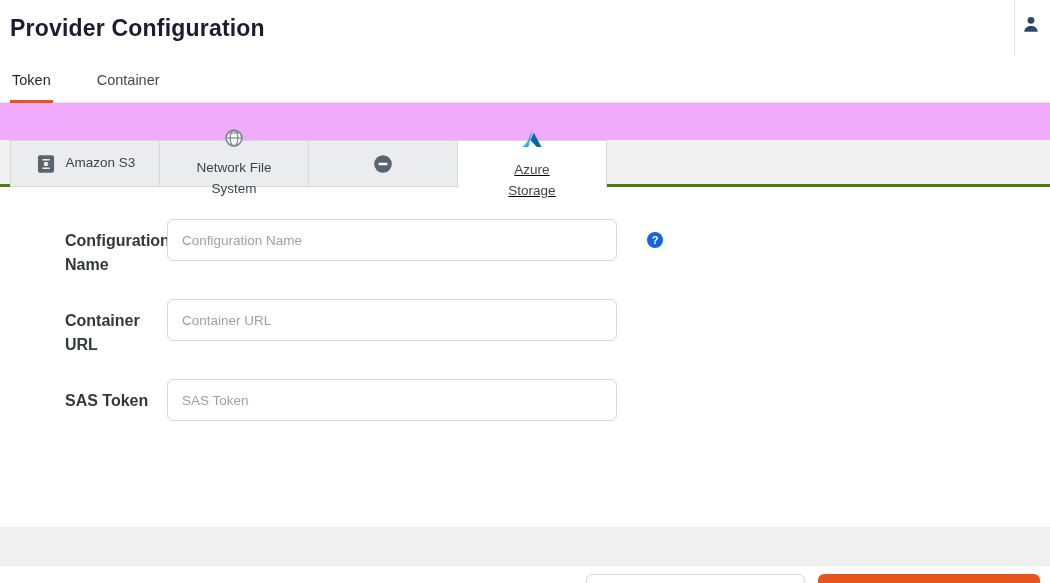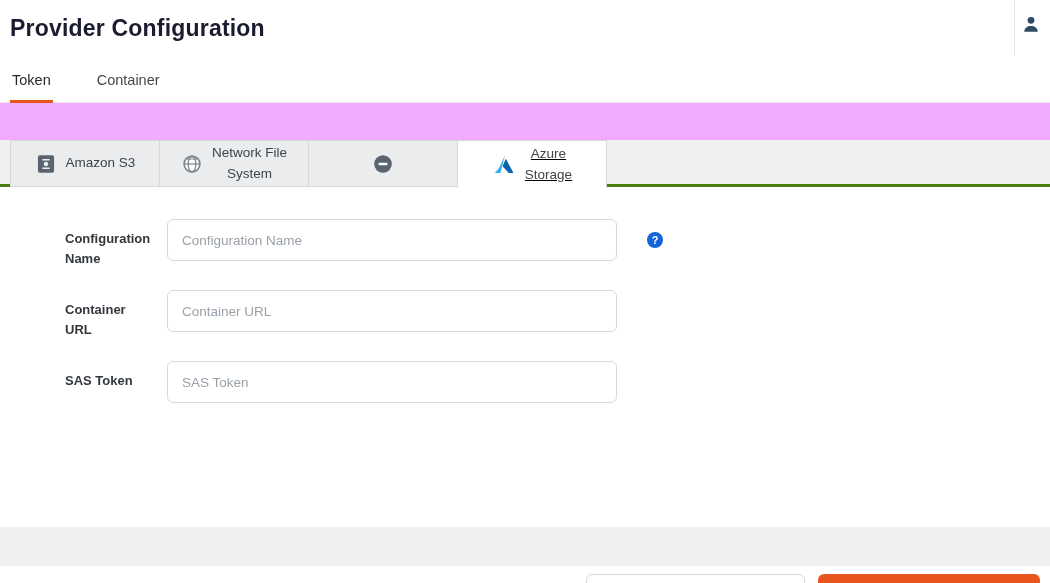--- a/index.html
+++ b/index.html
@@ -18,29 +18,29 @@
   .tab { display: flex; align-items: center; font-size: 14.5px; color: #43484d; position: relative; cursor: pointer; }
   .tab.active { color: #25292d; }
   .tab.active::after { content: ""; position: absolute; left: -2px; right: -2px; bottom: -1px; height: 3px; background: var(--accent, #e9561d); }
 
   
   .content { position: relative; height: 480px; background: #f0f0f1; }
 
   
   .strip { display: flex; margin-top: 37px; height: 47px; border-bottom: 3px solid #4d7c0f; padding-left: 10px; }
   .ptab { width: 150px; height: 47px; display: flex; align-items: center; justify-content: center; gap: 9px; background: #ebeced; border: 1px solid #d8d8d8; cursor: pointer; }
-  .ptab + .ptab { margin-left: -1px; }
+  .ptab + .ptab { margin-left: -1px; flex-direction: column; }
   .ptab.active { background: #ffffff; border-bottom: none; height: 48px; position: relative; z-index: 2; text-decoration: underline; }
   .picon { display: flex; align-items: center; flex: 0 0 auto; }
   .plabel { font-size: 13.5px; color: #3f444a; text-align: center; line-height: 1.55; white-space: pre-line; }
 
   
   .panel { background: #ffffff; height: 340px; padding: 32px 0 0 65px; }
   .frow { display: flex; align-items: flex-start; margin-bottom: 22px; }
-  .flabel { width: 90px; margin-right: 12px; padding-top: 10px; font-size: 13px; font-weight: 700; color: #33383d; line-height: 1.5; white-space: pre-line; }
+  .flabel { width: 90px; margin-right: 12px; padding-top: 10px; font-size: 16px; font-weight: 700; color: #33383d; line-height: 1.5; white-space: pre-line; }
   .finput { width: 450px; height: 42px; border: 1px solid #d7dadd; border-radius: 6px; padding: 0 14px; font-size: 13.5px; color: #333; background: #fff; outline: none; font-family: "Liberation Sans", sans-serif; }
   .finput::placeholder { color: #9aa1a9; }
   .help { width: 16px; height: 16px; border-radius: 50%; background: var(--help, #1565d8); color: #fff; font-size: 11px; font-weight: 700; display: flex; align-items: center; justify-content: center; margin-left: 30px; margin-top: 13px; cursor: pointer; }
 
   
   .footer { position: absolute; left: 0; right: 0; bottom: 0; height: 55px; background: #ffffff; border-top: 1px solid #ececec; display: flex; align-items: center; justify-content: flex-end; gap: 13px; padding-right: 10px; }
   .btn { height: 38px; border-radius: 6px; font-size: 14.5px; cursor: pointer; font-family: "Liberation Sans", sans-serif; }
   .btn-cancel { width: 219px; background: #ffffff; border: 1px solid #d8d8d8; color: #2f3439; }
   .btn-save { width: 222px; background: var(--accent, #e9561d); border: none; color: #ffffff; font-weight: 500; }
 </style>

